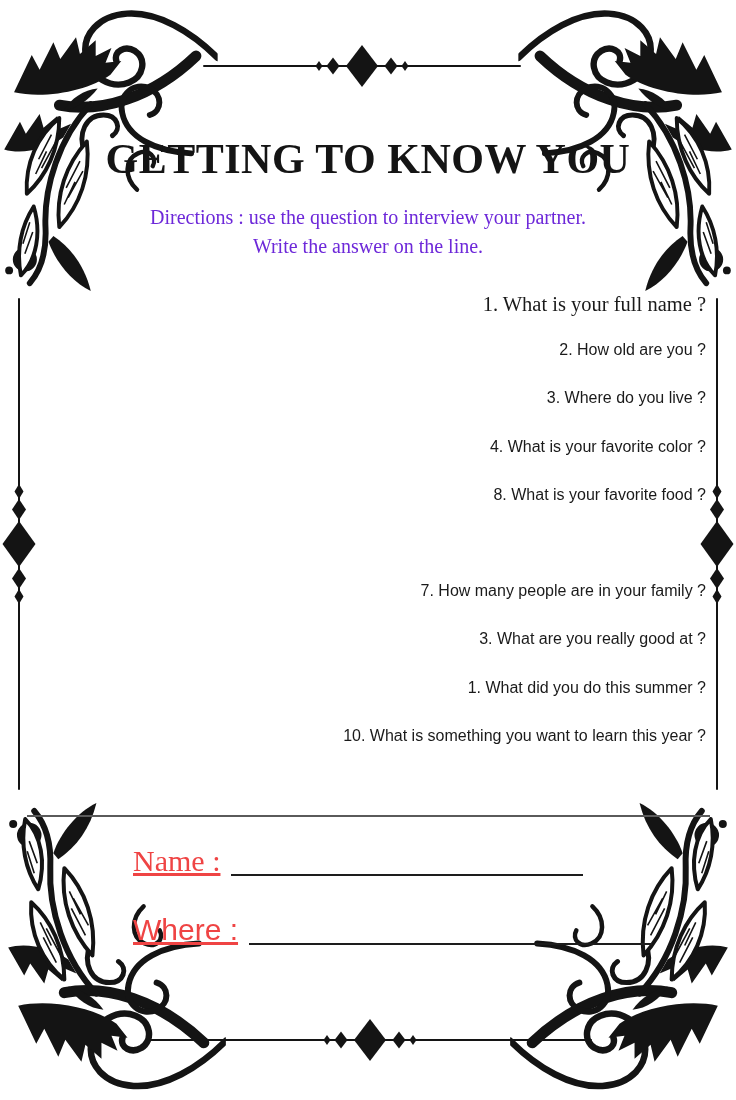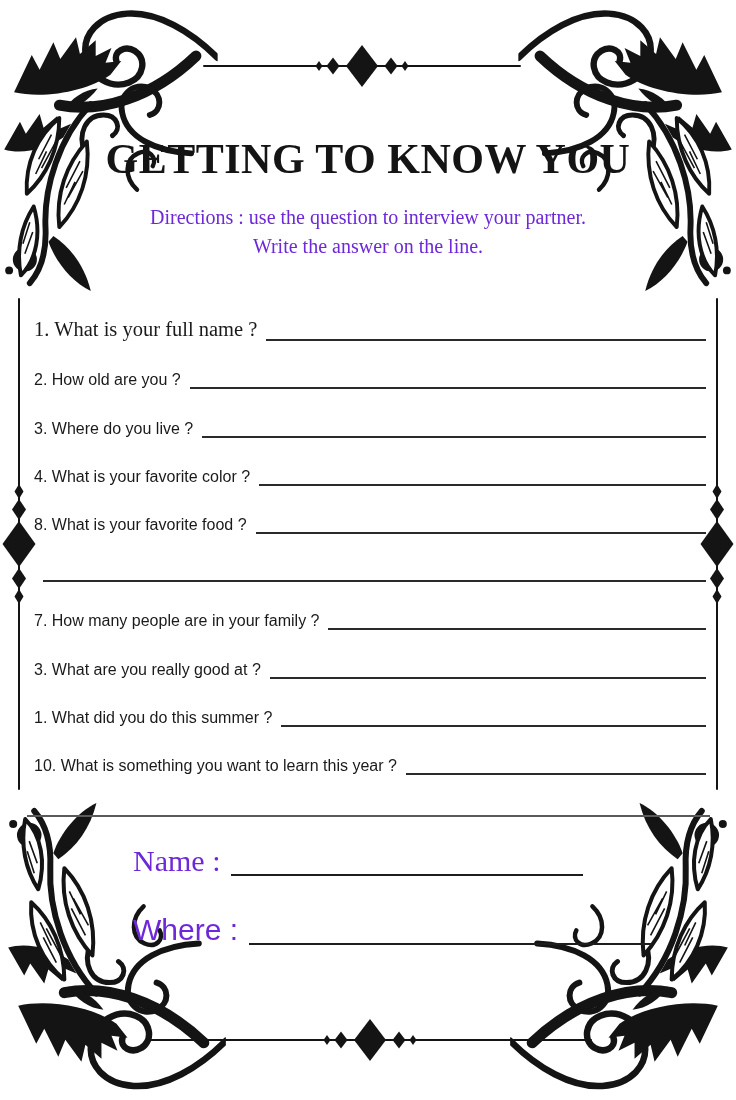--- a/index.html
+++ b/index.html
@@ -32,32 +32,32 @@
     text-align:center;font-size:42px;line-height:1.1;font-weight:700;
     letter-spacing:0.5px;font-family:"Liberation Serif", serif;
   }
   .directions{
     position:absolute;top:203px;left:0;right:0;margin:0;
     text-align:center;font-size:20px;line-height:29px;
     font-family:"Liberation Serif", serif;color:#6d28d9;
   }
   
   .questions{position:absolute;top:293px;left:34px;right:30px;}
-  .q-row{display:flex;align-items:flex-end;height:48.2px;}
+  .q-row{display:flex;align-items:flex-end;height:48.2px;flex-direction:column;}
   .q-label{
     white-space:nowrap;line-height:1.12;font-size:16px;
     font-family:"Liberation Sans", sans-serif;color:#1a1a1a;
   }
   .q-row.serif .q-label{font-family:"Liberation Serif", serif;font-size:20.5px;}
   .q-line{flex:1;border-bottom:2px solid #2a2a2a;margin-left:9px;height:2px;}
   
   .section-sep{position:absolute;top:815px;left:27px;right:26px;height:2px;background:#5a5a5a;}
   
   .field-row{position:absolute;display:flex;align-items:flex-end;}
-  .field-row .f-label{white-space:nowrap;line-height:1.1;font-size:30px;color:#6d28d9;}
+  .field-row .f-label{white-space:nowrap;line-height:1.1;font-size:30px;color:#ef4444;text-decoration:underline;}
   .field-row.name{top:844px;left:133px;}
   .field-row.date{top:913px;left:133px;}
   .field-row.name .f-label{font-family:"Liberation Serif", serif;}
   .field-row.date .f-label{font-family:"Liberation Sans", sans-serif;}
   .f-line{border-bottom:2.2px solid #1d1d1d;height:2px;margin-left:11px;margin-bottom:1px;}
   .field-row.name .f-line{width:352px;}
   .field-row.date .f-line{width:403px;}
 </style>
 </head>
 <body>

